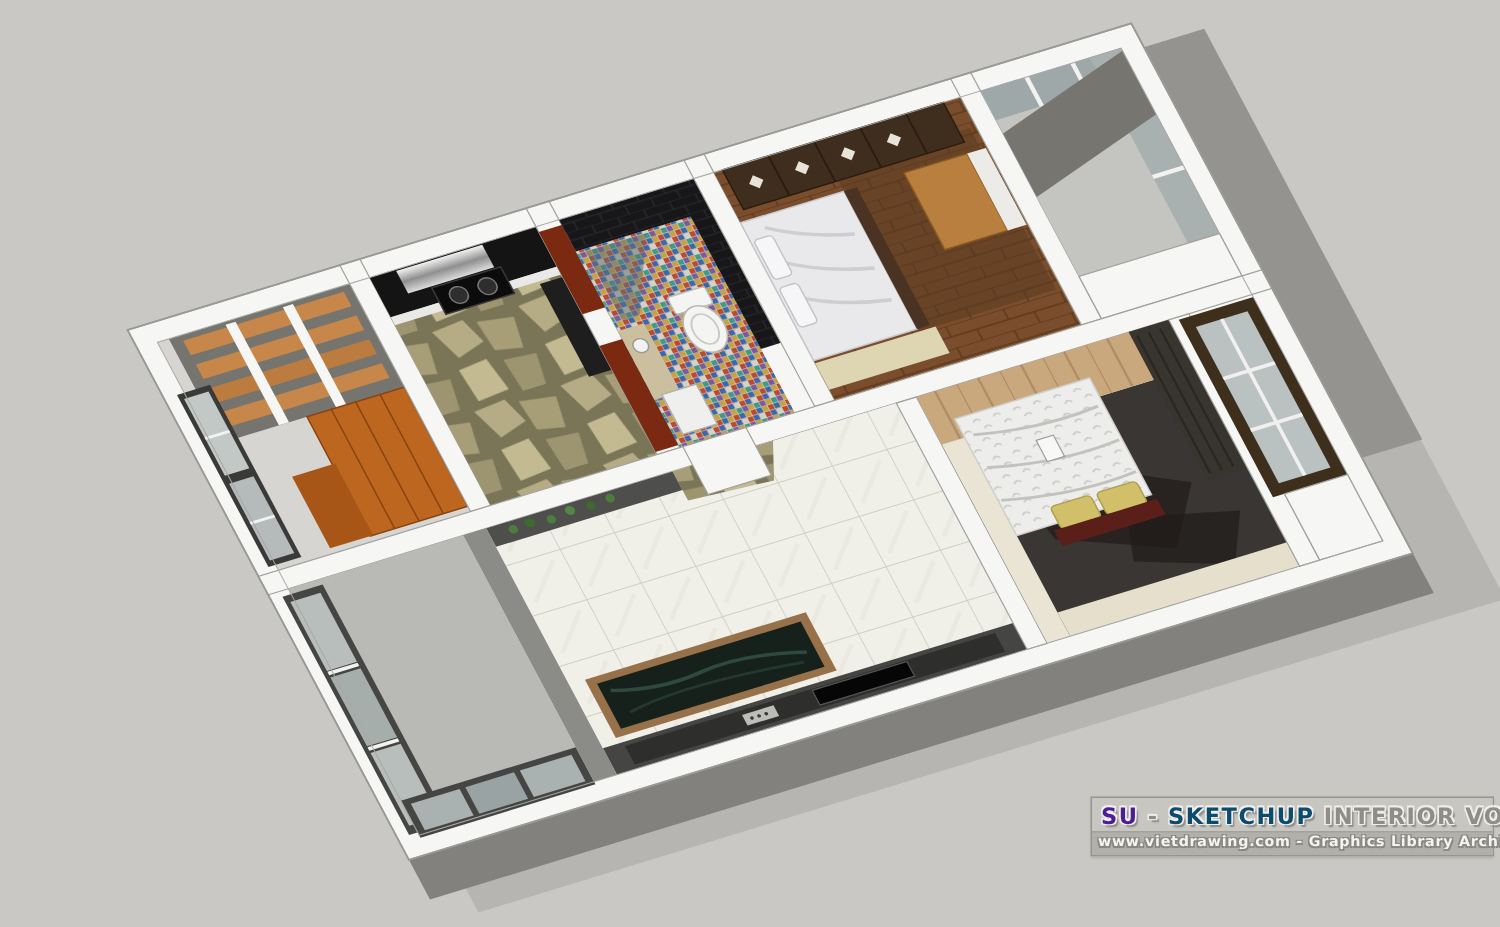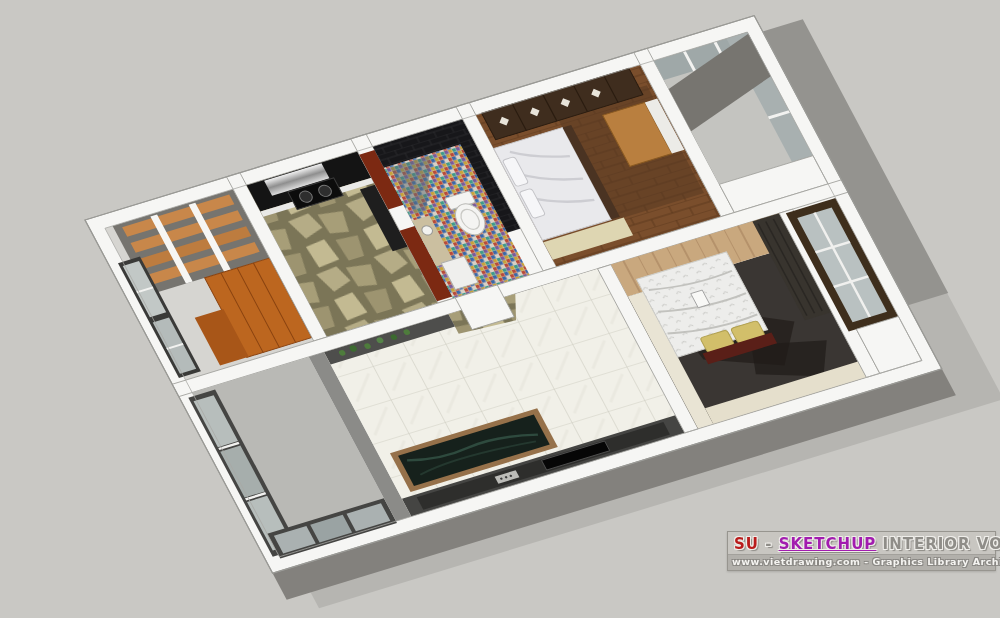--- a/index.html
+++ b/index.html
@@ -7,23 +7,23 @@
          font-family:"DejaVu Sans", sans-serif;}
   .stage svg{position:absolute;left:0;top:0;}
   .banner{position:absolute;left:727px;top:531px;width:267px;border:1px solid #97958f;
           box-shadow:0 1px 2px rgba(0,0,0,.15);}
   .banner .row1{background:#c8c6c1;padding:3px 6px 1px 6px;text-align:center;
           font-size:15px;font-weight:bold;letter-spacing:1px;white-space:nowrap;
           text-shadow:-1px -1px 0 #efeeea,1px -1px 0 #efeeea,-1px 1px 0 #efeeea,1px 1px 0 #efeeea,2px 2px 1px #8d8b86;}
   .banner .row2{background:#b2b0ab;border-top:1px solid #a3a19c;padding:1px 4px 3px 4px;text-align:center;
           font-size:9.5px;font-weight:bold;letter-spacing:.5px;color:#f5f4f1;white-space:nowrap;
           text-shadow:-1px -1px 0 #8a8884,1px -1px 0 #8a8884,-1px 1px 0 #8a8884,1px 1px 0 #8a8884;}
-  .c-su{color:#b91c1c;}
+  .c-su{color:#4c1d95;}
   .c-dash{color:#8f8d88;}
-  .c-sketchup{color:#a21caf;text-decoration:underline;}
+  .c-sketchup{color:#0c4a6e;}
   .c-rest{color:#8f8d88;}
 </style>
 </head>
 <body>
 
 <div class="stage">
 <svg width="1000" height="618" viewBox="0 0 1000 618">
   <defs>
     <pattern id="tiles" patternUnits="userSpaceOnUse" width="38" height="38">
       <rect width="38" height="38" fill="#f1f0e8"></rect>

